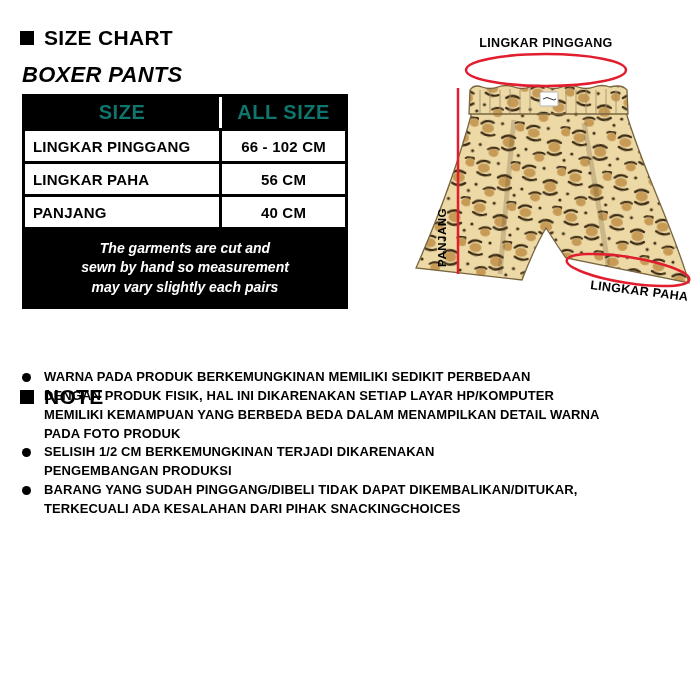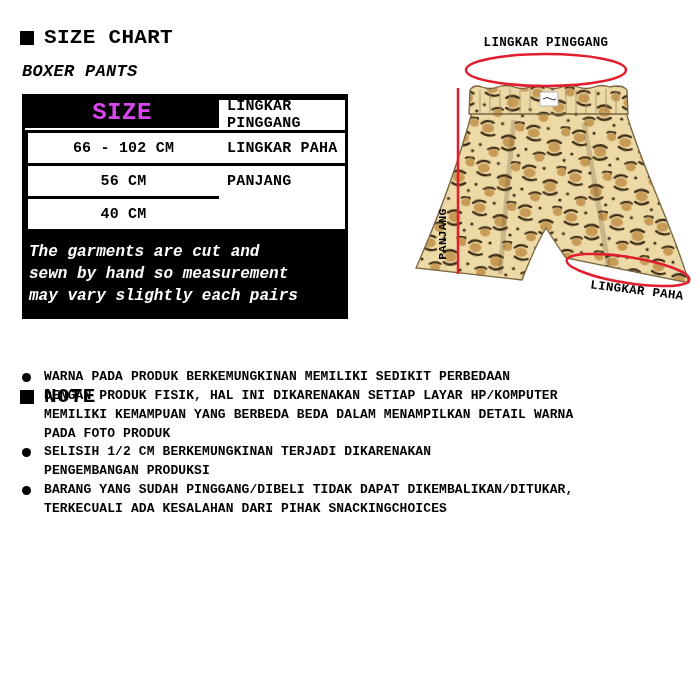--- a/index.html
+++ b/index.html
@@ -2,57 +2,57 @@
 <html><head>
 <meta charset="utf-8">
 <style>
   * { margin:0; padding:0; box-sizing:border-box; }
   html,body { width:700px; height:700px; }
   body {
     background:#ffffff;
     font-family:"Liberation Sans", sans-serif;
     color:#000;
   }
-  .page { position:relative; width:700px; height:520px; overflow:hidden; background:#fff;font-family:Liberation Mono, monospace; }
+  .page { position:relative; width:700px; height:520px; overflow:hidden; background:#fff; }
 
   
   .heading { position:absolute; display:flex; align-items:center; gap:10px; font-weight:bold; font-size:21px; letter-spacing:.3px; }
   .heading .square { width:14px; height:14px; background:#000; display:inline-block; }
   .size-chart-heading { left:20px; top:26px; }
   .note-heading { left:20px; top:338px;margin-top:47px; }
 
   .product-subtitle {
     position:absolute; left:22px; top:62px;
-    font-weight:bold; font-style:italic; font-size:17px; letter-spacing:.3px;
+    font-weight:bold; font-style:italic; font-size:22px; letter-spacing:.3px;
   }
 
   
   .size-table {
     position:absolute; left:22px; top:94px; width:326px;
     border:3px solid #000; background:#fff;
     display:grid; grid-template-columns:1fr 126px;
   }
   .size-table .th {
-    background:#000; color:#d946ef; font-weight:bold; font-size:24px;
+    background:#000; color:#0f766e; font-weight:bold; font-size:20px;
     display:flex; align-items:center; justify-content:center;
     height:31px; letter-spacing:.5px;
   }
   .size-table .th-right { border-left:3px solid #fff; }
   .size-table .td {
     border-top:3px solid #000; background:#fff;
     display:flex; align-items:center; height:33px;
     font-weight:bold; font-size:15px; letter-spacing:.2px;
   }
   .size-table .td.label { padding-left:8px; }
   .size-table .td.value { justify-content:center; border-left:3px solid #000;text-align:right; }
   .size-table .tfoot {
     grid-column:1 / -1; border-top:3px solid #000;
     background:#000; color:#fff;
-    font-weight:bold; font-style:italic; font-size:16px; line-height:1.38;
-    text-align:left; padding:9px 4px; white-space:pre-line;
+    font-weight:bold; font-style:italic; font-size:14px; line-height:1.38;
+    text-align:center; padding:9px 4px; white-space:pre-line;
   }
 
   
   .diagram { position:absolute; left:396px; top:28px; width:300px; height:300px; }
   .diagram svg { position:absolute; left:0; top:0; }
   .waist-label {
     position:absolute; top:8px; left:0; width:100%; text-align:center;
     font-weight:bold; font-size:12.5px; letter-spacing:.3px;
   }
   .panjang-label {
@@ -87,20 +87,21 @@
 
   <div class="heading size-chart-heading">
     <span class="square"></span>
     <span>SIZE CHART</span>
   </div>
 
   <div class="product-subtitle">BOXER PANTS</div>
 
   <div class="size-table">
     <div class="th">SIZE</div>
+    <div class="th th-right">ALL SIZE</div>
 
     <div class="td label">LINGKAR PINGGANG</div>
     <div class="td value">66 - 102 CM</div>
 
     <div class="td label">LINGKAR PAHA</div>
     <div class="td value">56 CM</div>
 
     <div class="td label">PANJANG</div>
     <div class="td value">40 CM</div>
 

